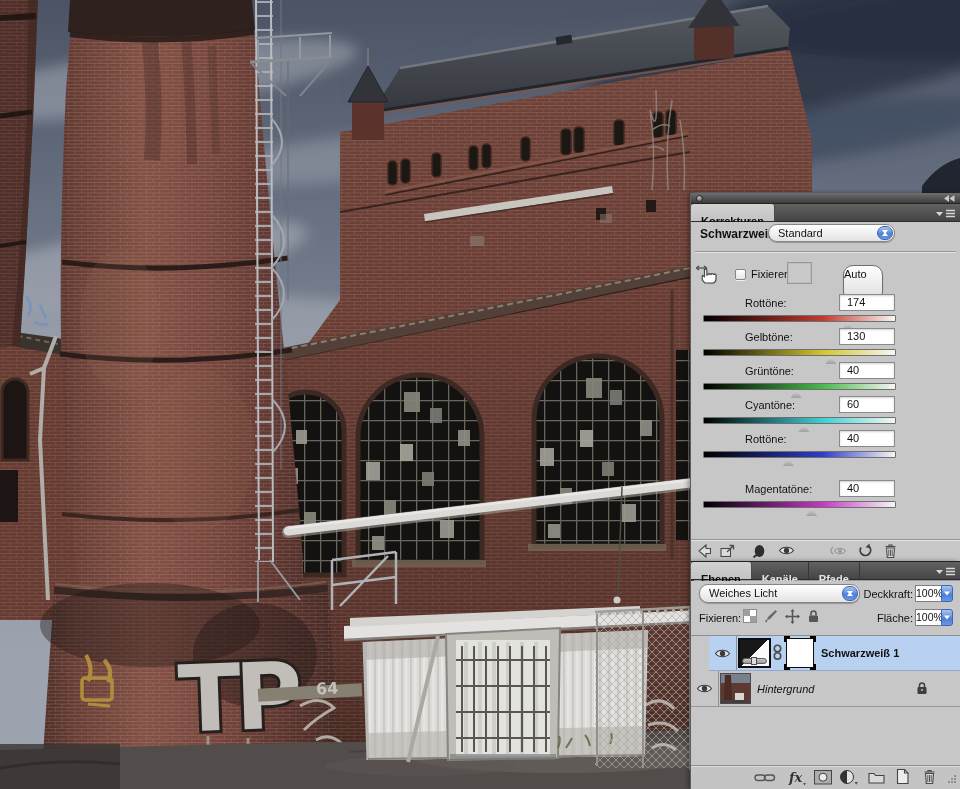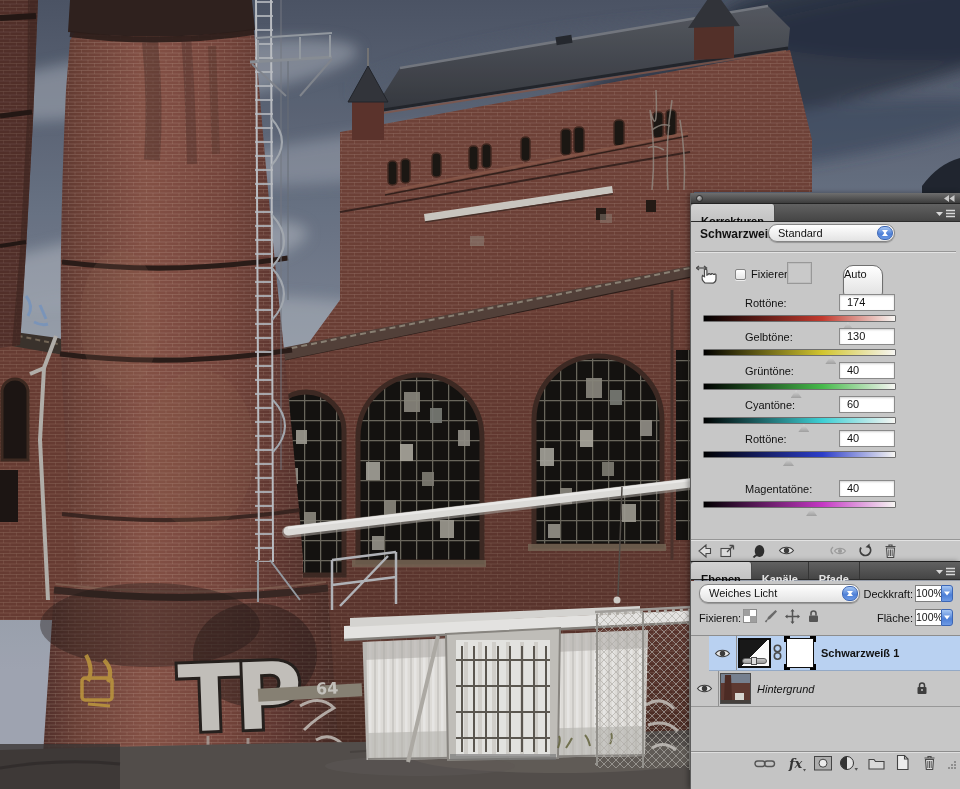--- a/index.html
+++ b/index.html
@@ -109,21 +109,21 @@
   .mask-thumb .c{position:absolute;width:6px;height:6px;border:2px solid #000;}
   .c.tl{left:-3px;top:-3px;border-right:none;border-bottom:none;}
   .c.tr{right:-3px;top:-3px;border-left:none;border-bottom:none;}
   .c.bl{left:-3px;bottom:-3px;border-right:none;border-top:none;}
   .c.br{right:-3px;bottom:-3px;border-left:none;border-top:none;}
   .layer-name{position:absolute;left:112px;top:11px;font-weight:bold;}
   .bg-thumb{position:absolute;left:29px;top:2px;width:31px;height:31px;border:1px solid #4c4c4c;line-height:0;}
   .bg-name{position:absolute;left:66px;top:12px;font-style:italic;}
   .bg-lock{position:absolute;right:32px;top:10px;line-height:0;}
 
-  .layers-footer{position:absolute;left:0;right:0;bottom:0;height:38px;background:#c4c4c4;
+  .layers-footer{position:absolute;left:0;right:0;bottom:0;height:24px;background:#c4c4c4;
       border-top:1px solid #8d8d8d;box-shadow:inset 0 1px 0 rgba(255,255,255,.45);}
 </style>
 </head>
 <body>
 
 <div class="app">
 
   <div class="canvas">
   <svg width="960" height="789" viewBox="0 0 960 789">
     <defs>

